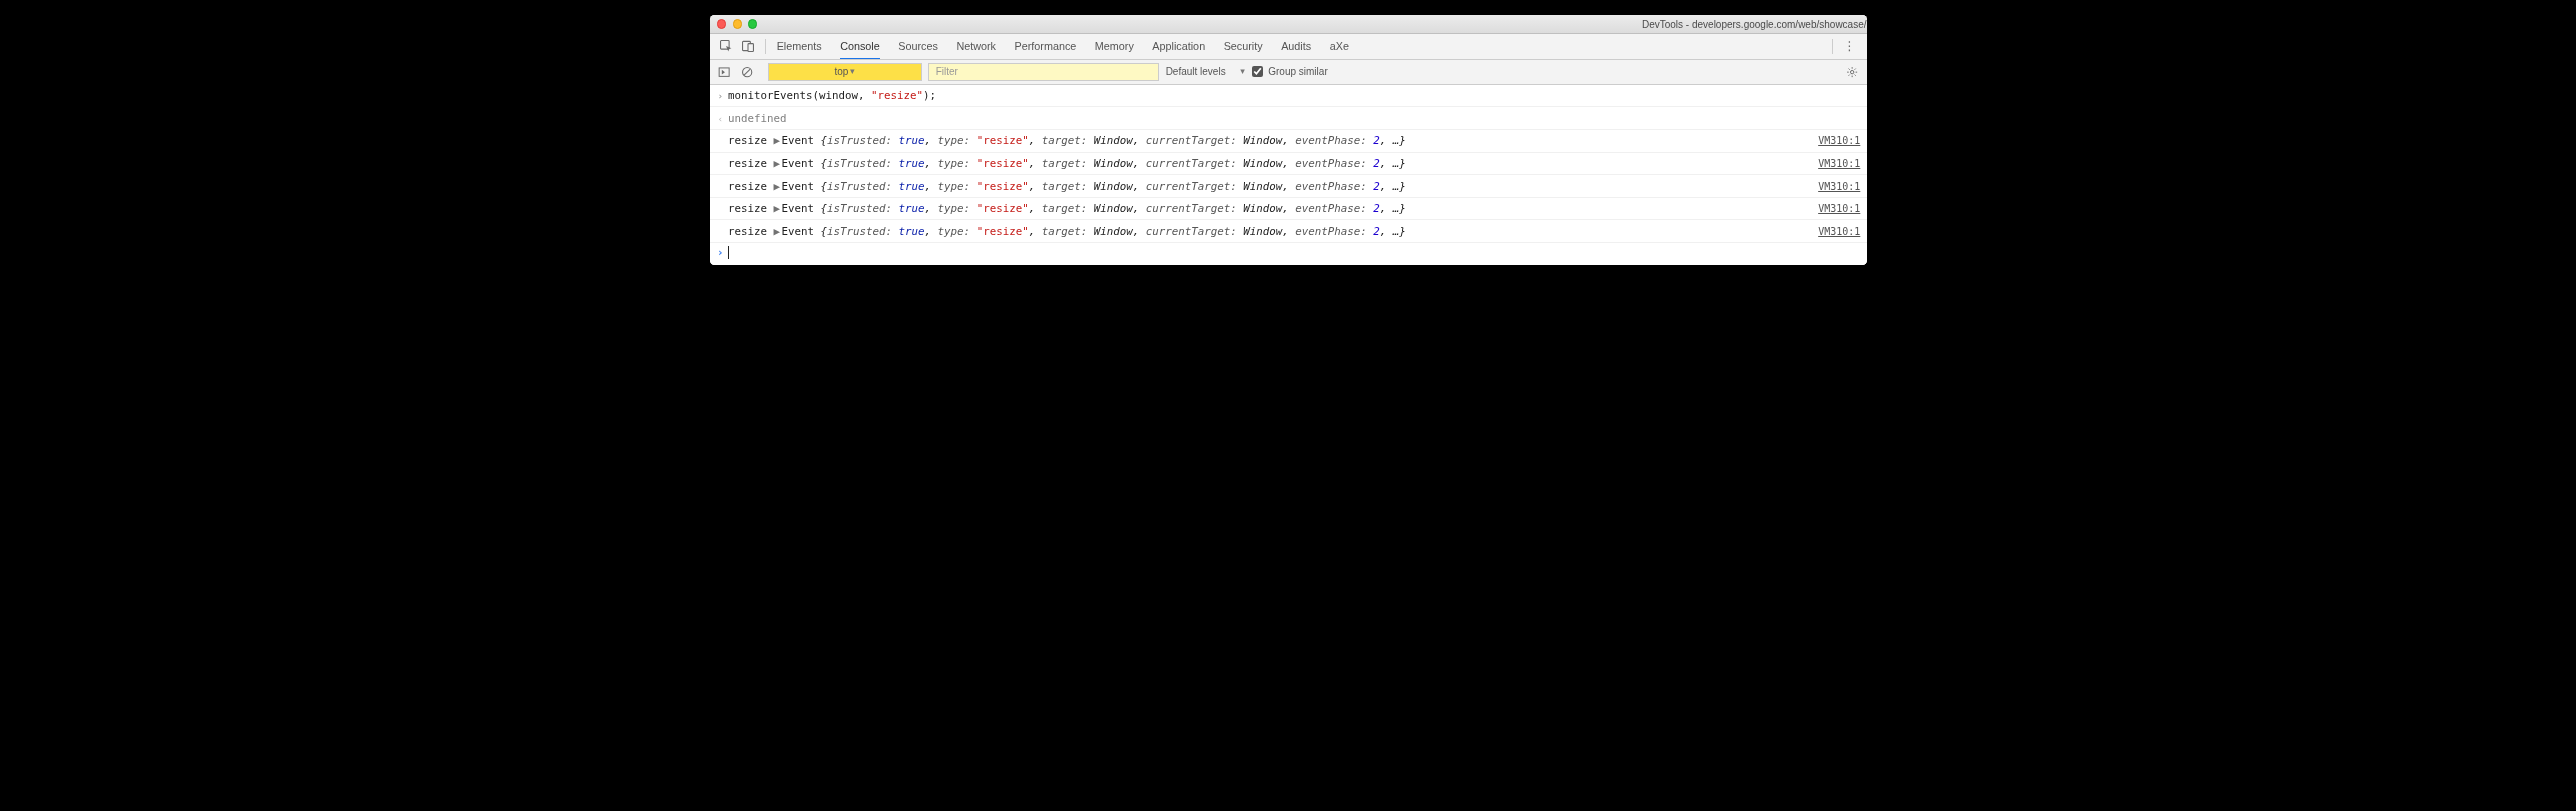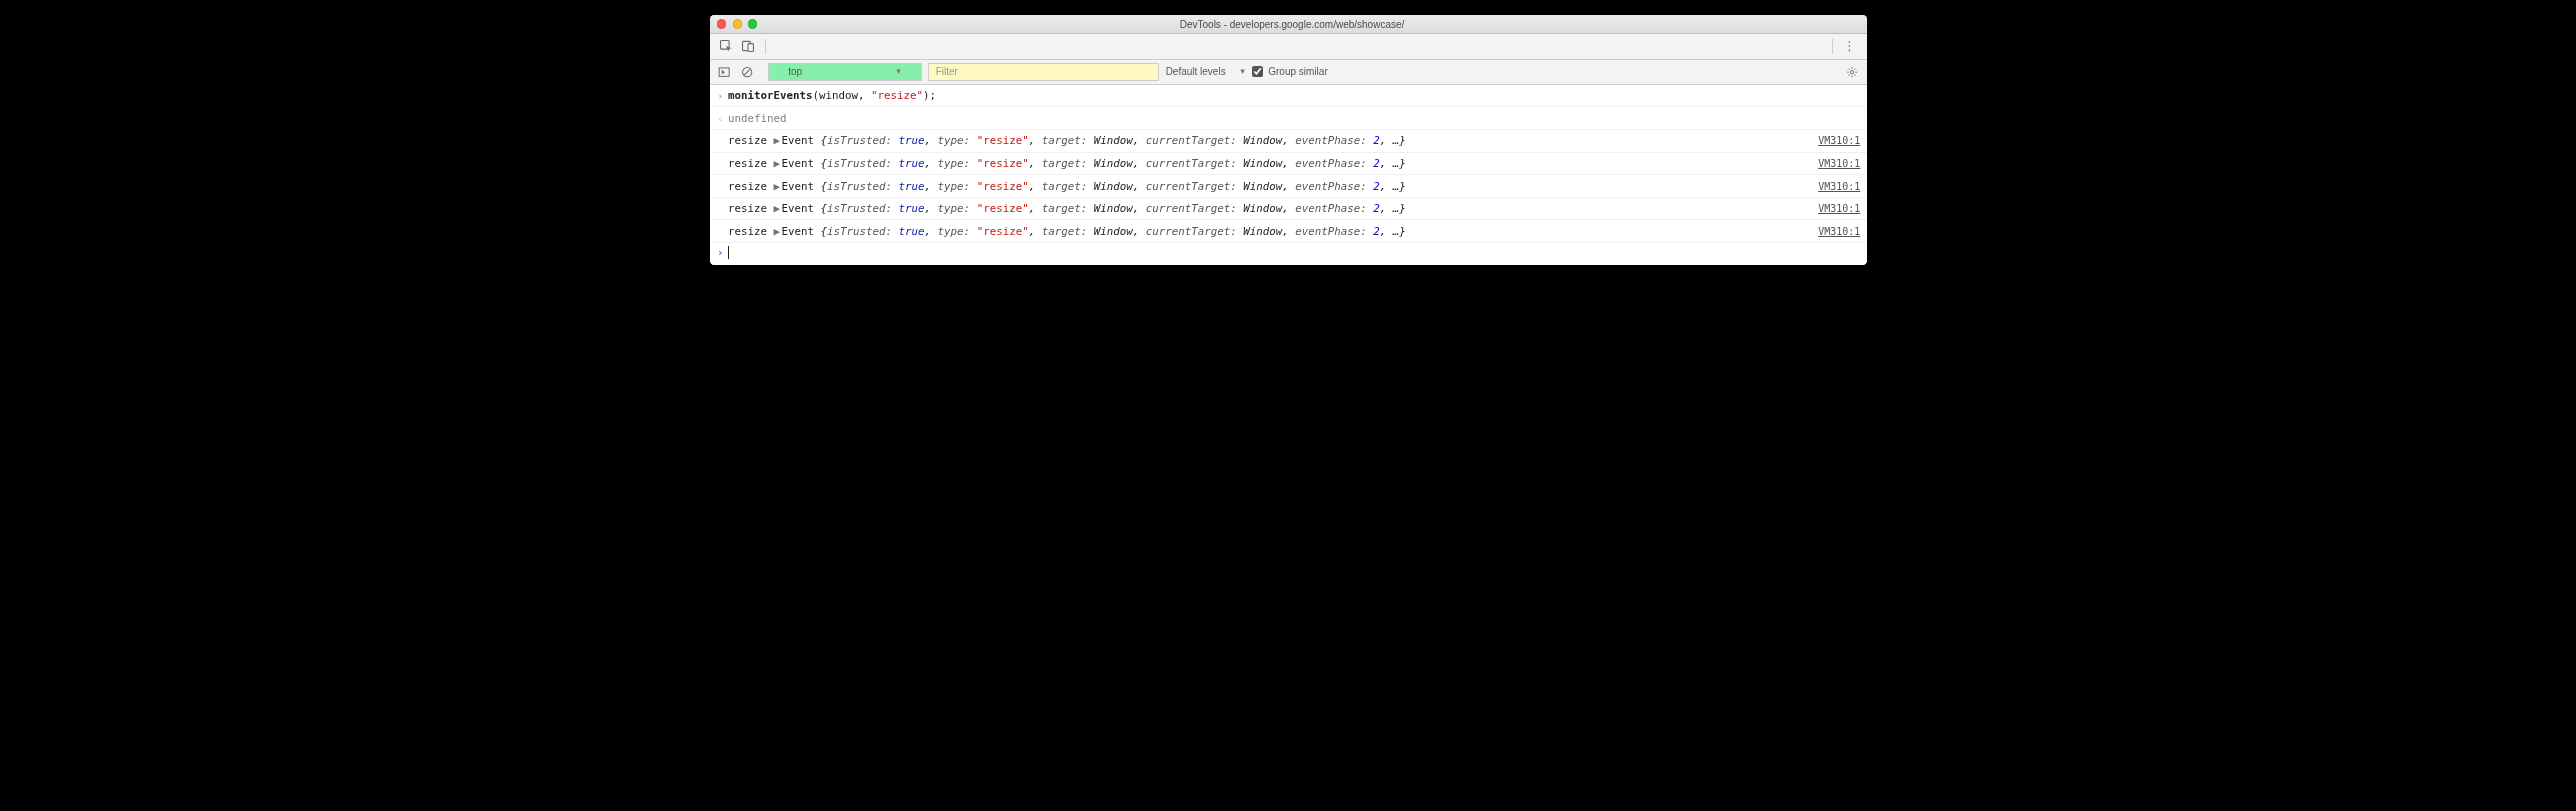--- a/index.html
+++ b/index.html
@@ -25,21 +25,21 @@
     border-bottom: 0.8px solid #bfbfbf;
     display: flex;
     align-items: center;
     position: relative;
   }
   .traffic { display: flex; gap: 6.2px; padding-left: 7.7px; }
   .dot { width: 9.3px; height: 9.3px; border-radius: 50%; }
   .dot.red { background:#fc5b57; border:0.8px solid #e33e3a; }
   .dot.yellow { background:#fdbb2d; border:0.8px solid #e09e12; }
   .dot.green { background:#28c840; border:0.8px solid #17a82c; }
-  .title { position:absolute; left:8px; right:0; text-align:center; font-size:10px; color:#4a4a4a; }
+  .title { position:absolute; left:8px; right:0; text-align:right; font-size:10px; color:#4a4a4a; }
 
   .tabbar {
     height: 26px;
     background:#f3f3f3;
     border-bottom:0.8px solid #ccc;
     display:flex;
     align-items:center;
     padding:0 6.2px;
     color:#555;
   }
@@ -57,43 +57,43 @@
     border-bottom:0.8px solid #ccc;
     display:flex;
     align-items:center;
     padding:0 6.2px;
     gap:6.2px;
     color:#555;
     font-size:10px;
   }
   .toolbar .icon-btn { width:17px; height:17px; display:flex; align-items:center; justify-content:center; color:#6a6a6a; cursor:pointer;}
   .context-select {
-    display:flex; align-items:center; justify-content:space-between;
-    min-width:154px; height:18.5px; padding:0 19px;
-    background:#86efac; border:0.8px solid #ccc; cursor:pointer;
+    display:flex; align-items:center; justify-content:center;
+    min-width:154px; height:18.5px; padding:0 1px;
+    background:#fde047; border:0.8px solid #ccc; cursor:pointer;
   }
   .filter-input {
     width:231px; height:18.5px; padding:0 6.2px;
     background:#fef9c3; border:0.8px solid #ccc; font-size:10px; color:#555;
   }
   .filter-input::placeholder { color:#999; }
   .levels { display:flex; align-items:center; gap:13px; cursor:pointer;}
   .checkbox { width:10.8px; height:10.8px; accent-color:#555; }
   .gear { margin-left:auto; }
 
   .console {
     font-family: Menlo, Consolas, monospace;
     font-size:10.8px;
     background:#fff;
   }
   .row { display:flex; align-items:flex-start; border-bottom:0.8px solid #f0f0f0; padding:2.3px 6.2px 2.3px 3.1px; line-height:17px;}
   .gutter { width:15.4px; flex-shrink:0; display:flex; justify-content:center; color:#888; font-size:9.3px;}
   .row-content { flex:1; white-space:pre; }
   .source-link { color:#545454; text-decoration:underline; cursor:pointer; font-size:10px; margin-left:7.7px;text-align:right;}
-  .tok-fn { color:#222;font-weight:bold; }
+  .tok-fn { color:#222; }
   .tok-str { color:#c41a16; }
   .tok-paren, .tok-punc { color:#222; }
   .tok-undef { color:#808080;text-align:right; }
   .tok-key { color:#565656; font-style:italic;}
   .tok-bool { color:#0d22aa; font-style:italic;}
   .tok-num { color:#1c00cf; font-style:italic;}
   .tok-obj { color:#222; font-style:italic;}
   .tok-class { color:#222; }
   .tok-name { color:#222; }
   .disclosure { color:#727272; cursor:pointer; margin-right:1.5px;}
@@ -124,20 +124,32 @@
           <path d="M9 9 L16 12 L13 13 L12 16 Z" fill="#6a6a6a"></path>
         </svg>
     </div>
     <div class="icon-btn">
       <svg width="14" height="14" viewBox="0 0 18 18">
           <rect x="2" y="3" width="10" height="12" fill="none" stroke="#6a6a6a" stroke-width="1.4" rx="1"></rect>
           <rect x="9" y="6" width="7" height="10" fill="#f3f3f3" stroke="#6a6a6a" stroke-width="1.4" rx="1"></rect>
         </svg>
     </div>
     <div class="sep"></div>
+    <div class="tabs">
+      <div class="tab">Elements</div>
+      <div class="tab active">Console</div>
+      <div class="tab">Sources</div>
+      <div class="tab">Network</div>
+      <div class="tab">Performance</div>
+      <div class="tab">Memory</div>
+      <div class="tab">Application</div>
+      <div class="tab">Security</div>
+      <div class="tab">Audits</div>
+      <div class="tab">aXe</div>
+    </div>
     <div class="spacer"></div>
     <div class="sep"></div>
     <div class="more-btn">⋮</div>
   </div>
 
   <div class="toolbar">
     <div class="icon-btn">
       <svg width="12.3" height="12.3" viewBox="0 0 16 16">
           <rect x="1.5" y="2.5" width="13" height="11" fill="none" stroke="#6a6a6a" stroke-width="1.3"></rect>
           <path d="M5 5 L9 8 L5 11 Z" fill="#6a6a6a"></path>

